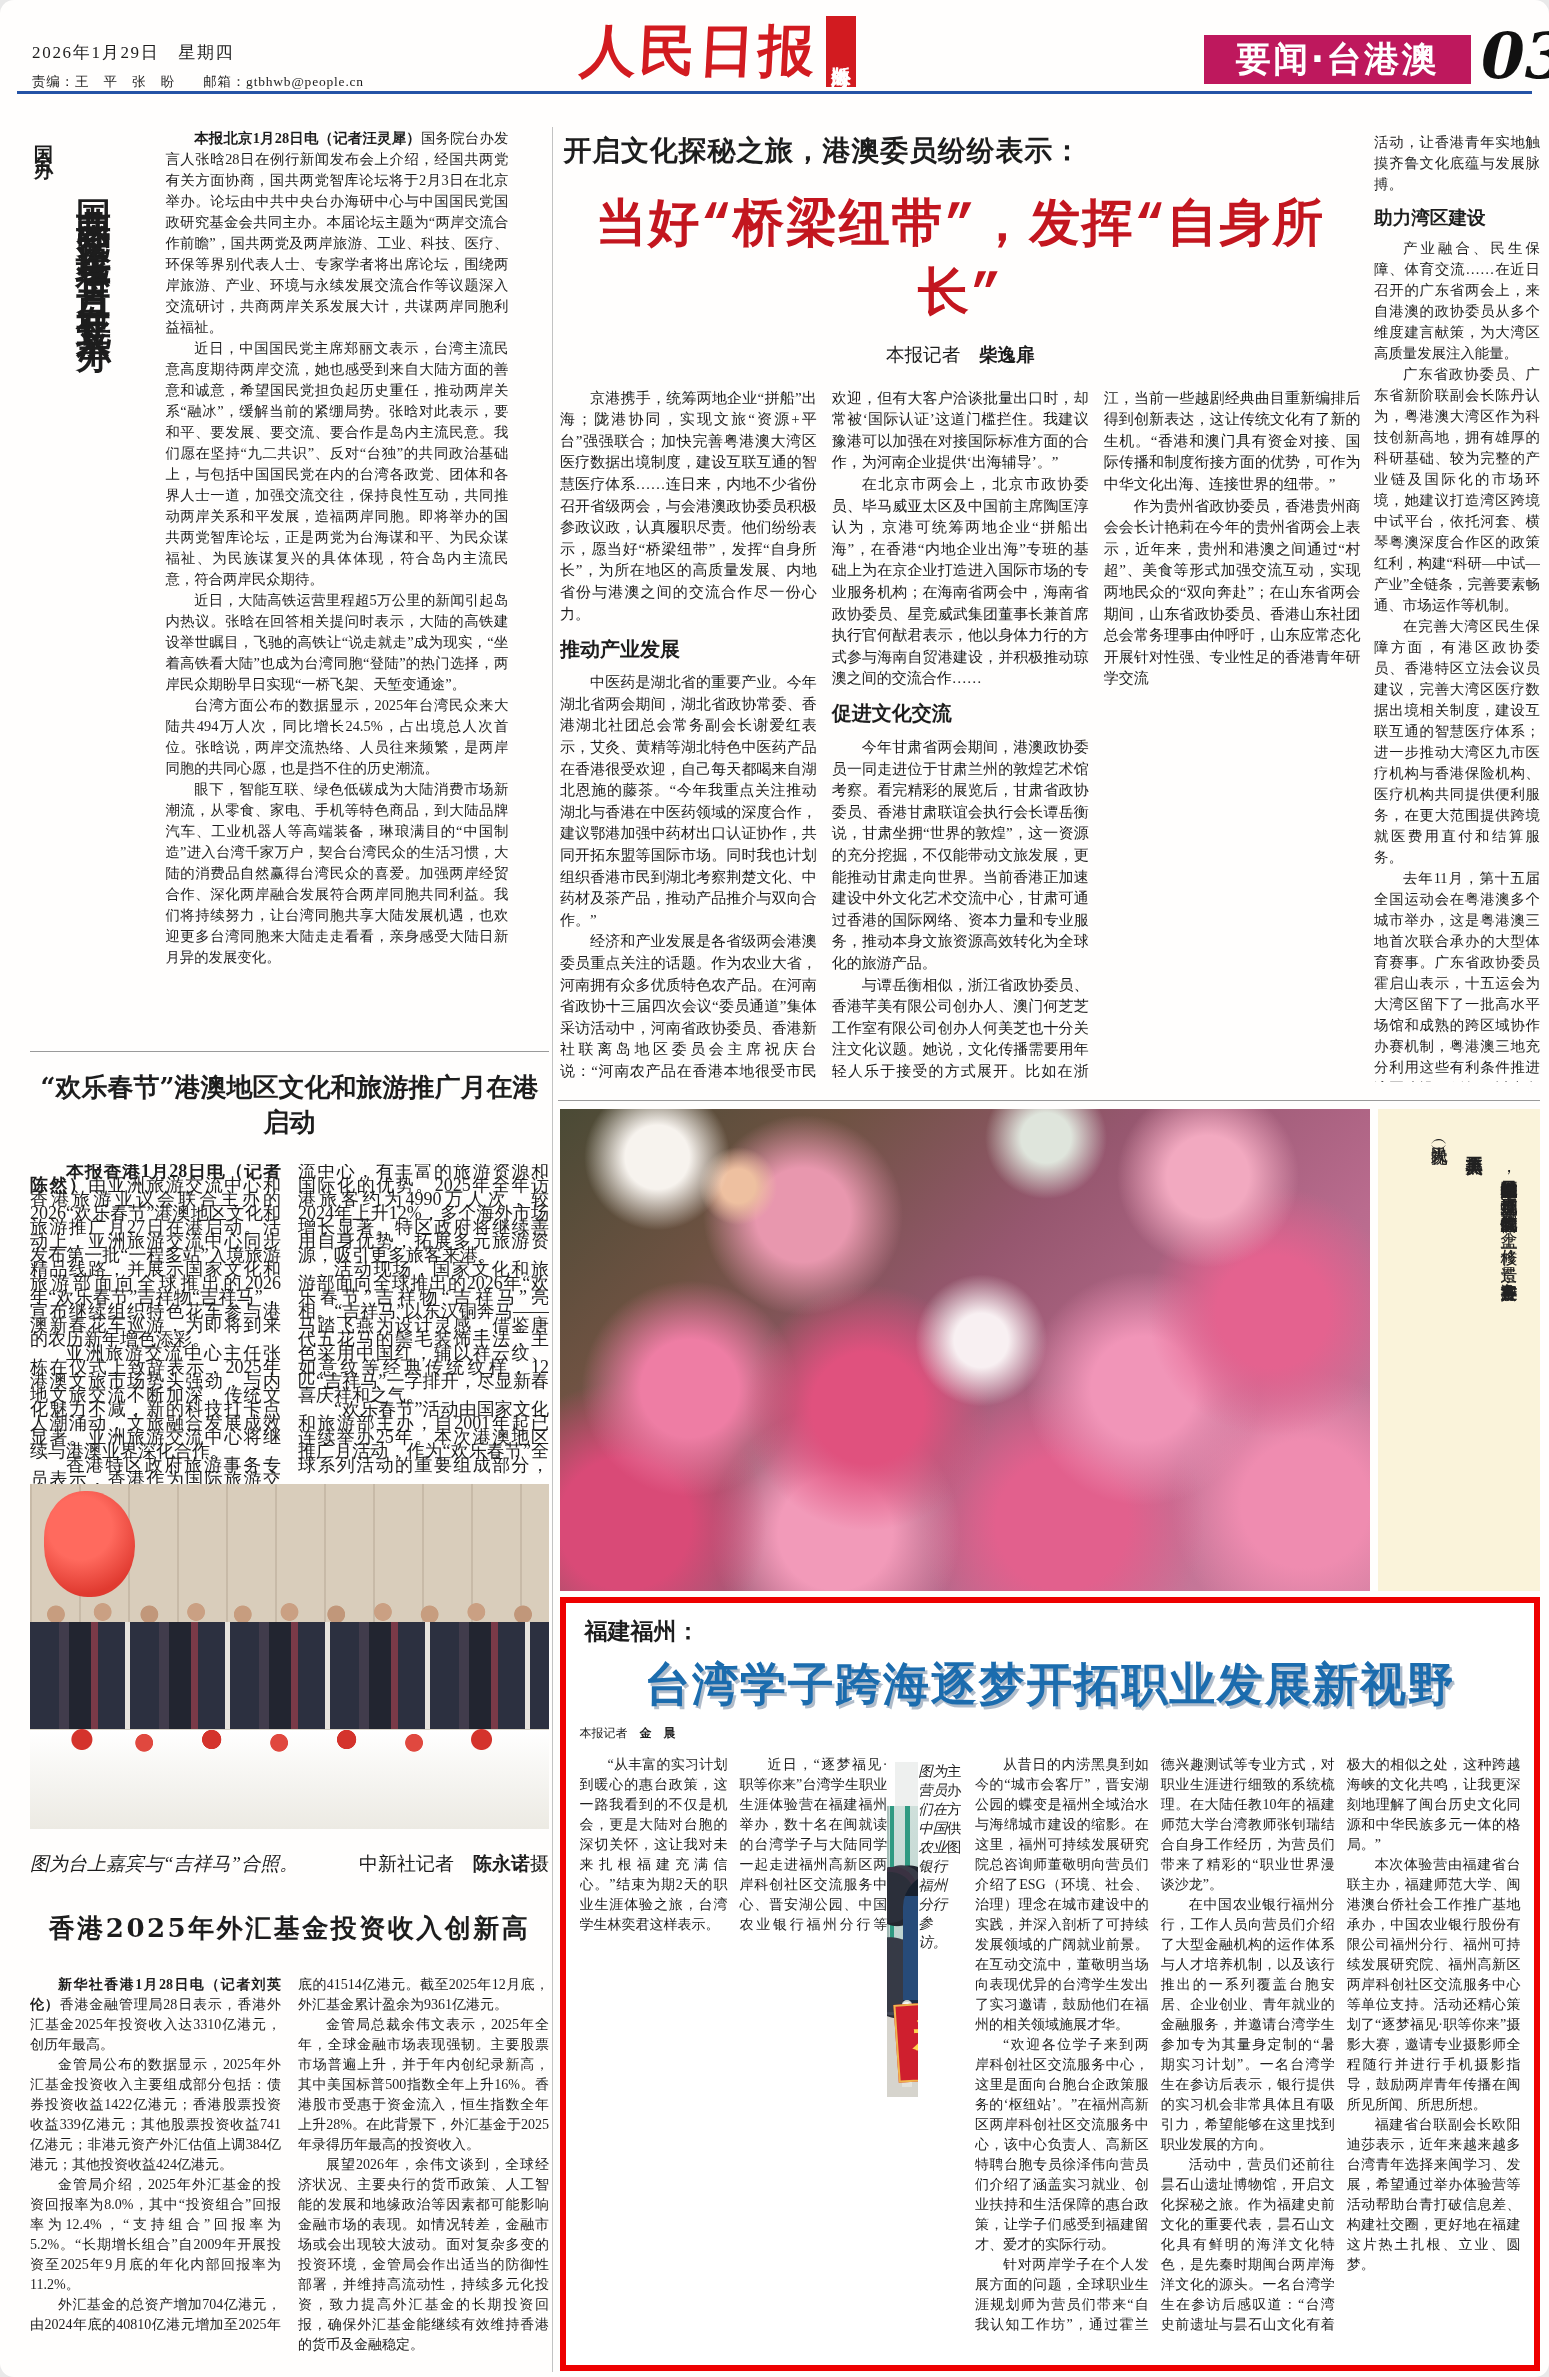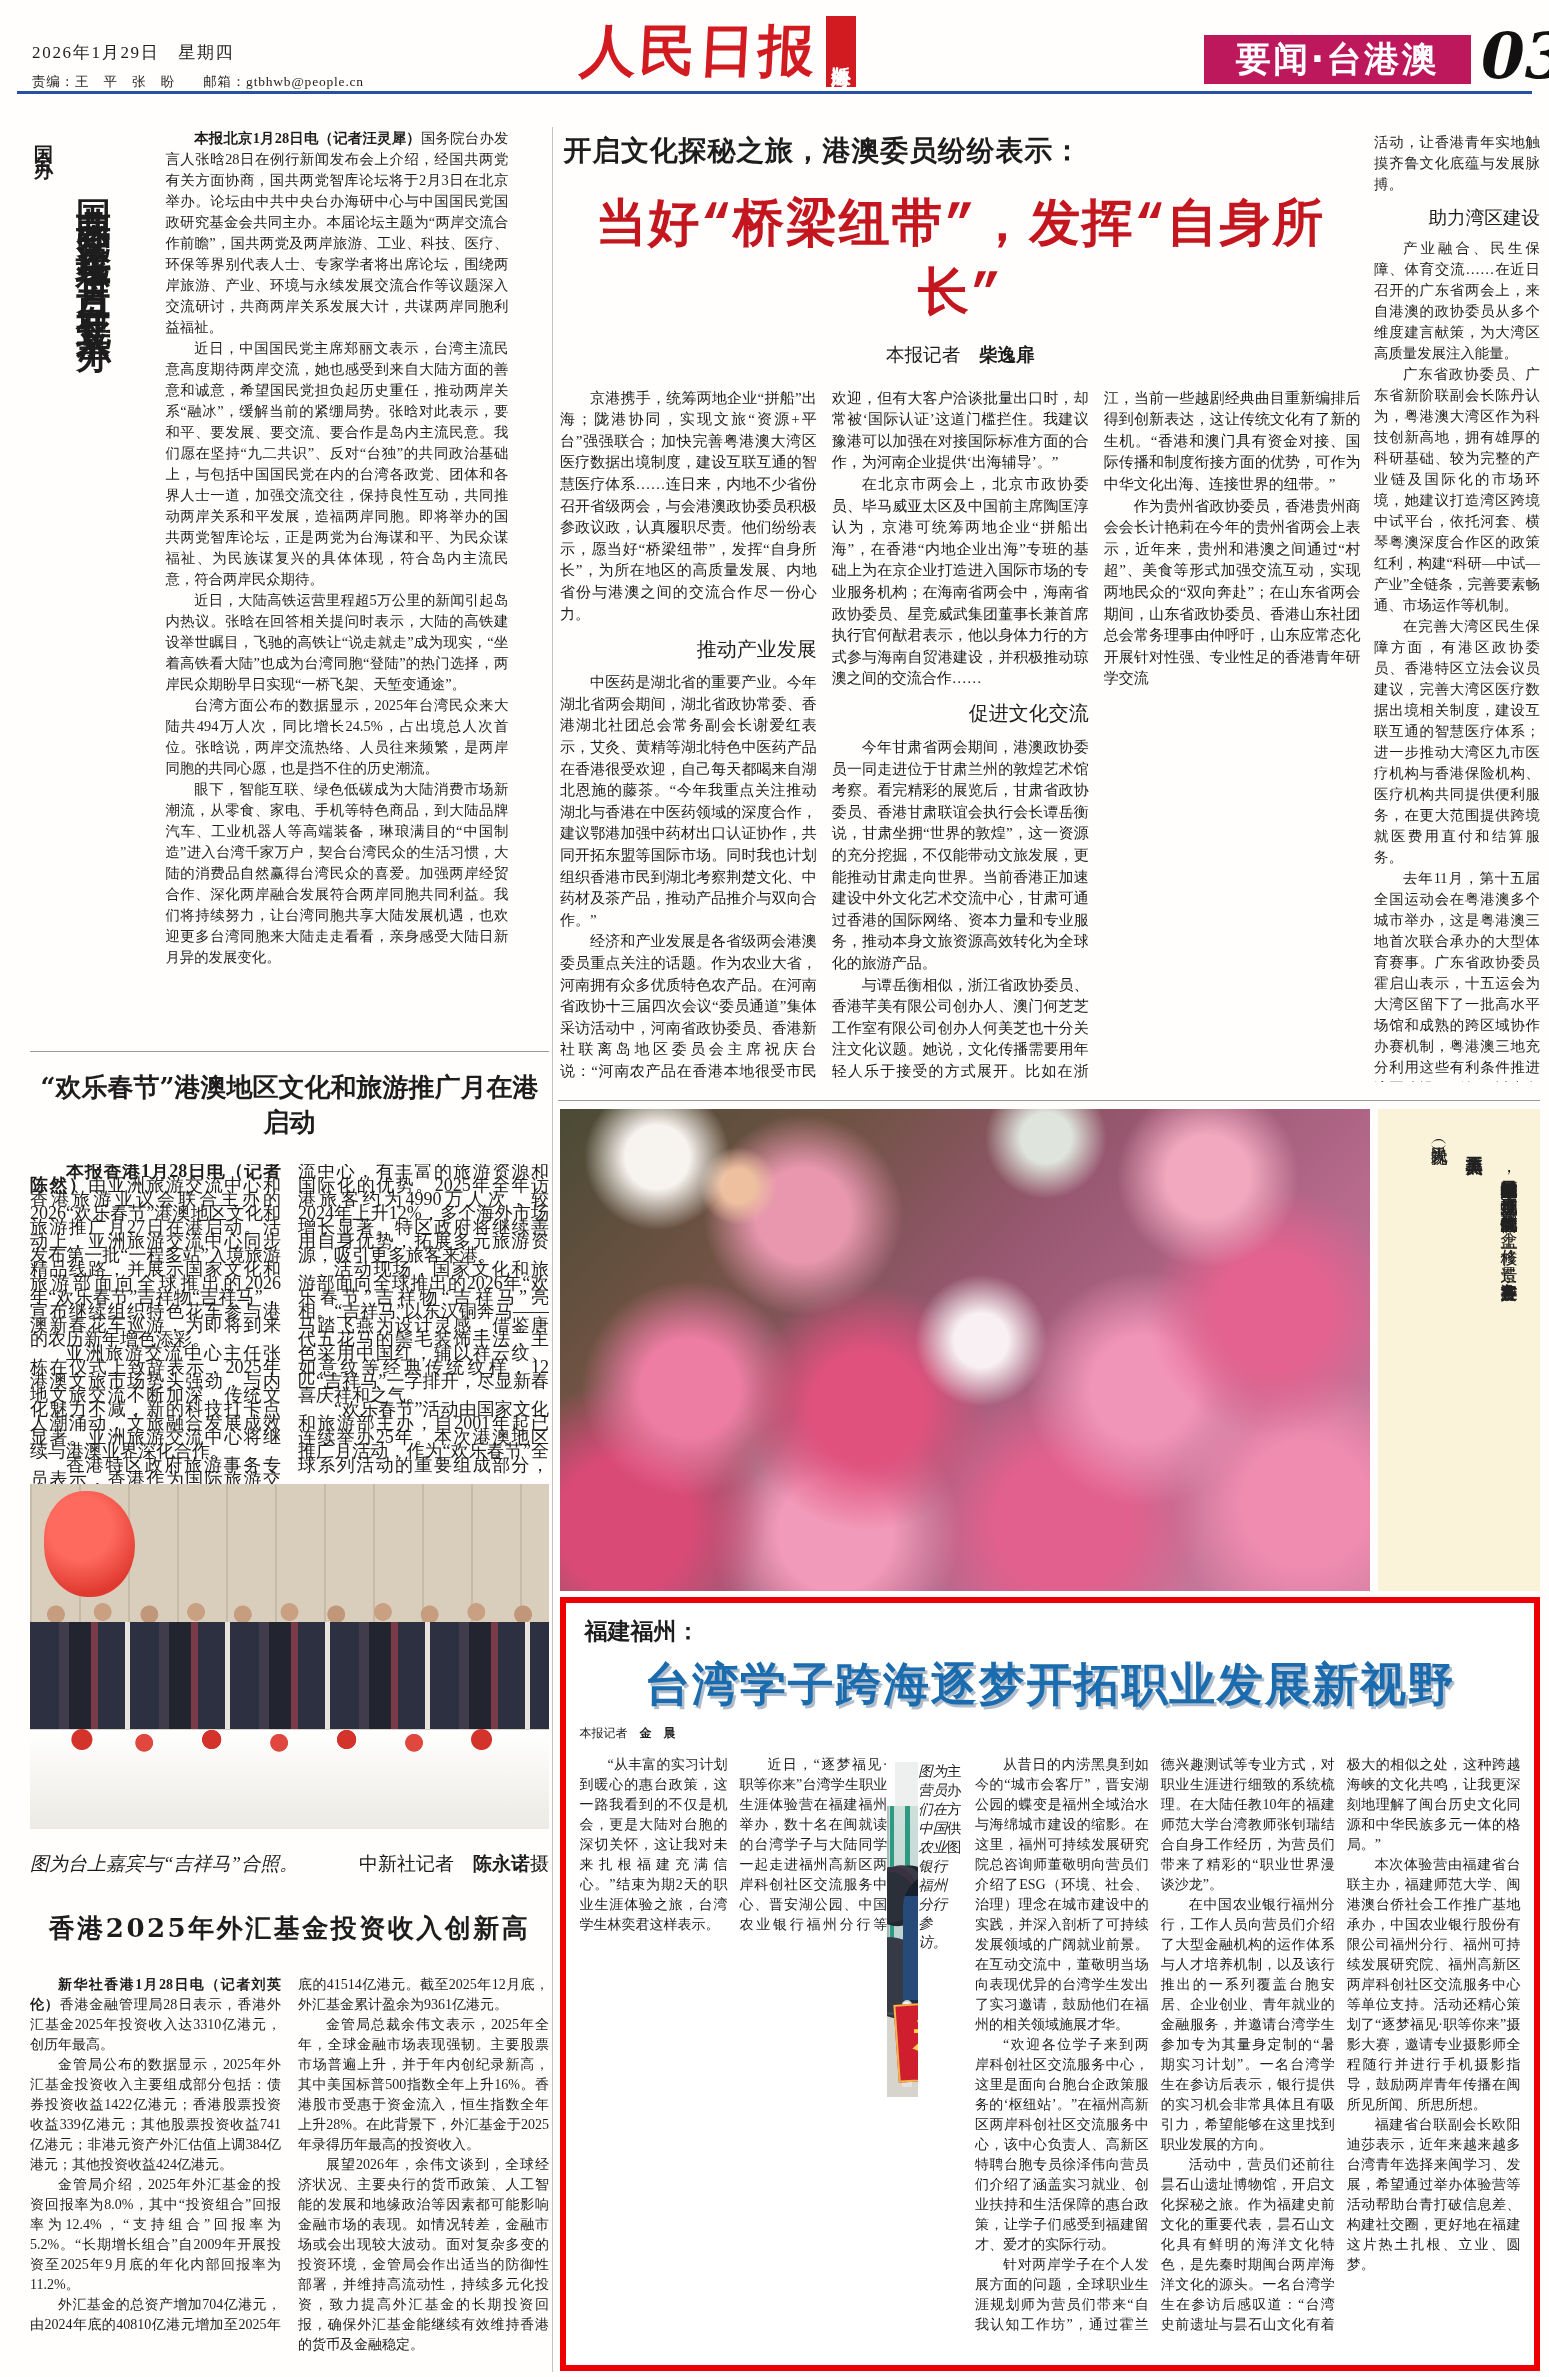--- a/index.html
+++ b/index.html
@@ -1,18 +1,18 @@
 <!DOCTYPE html>
 <html style="font-size:13.5px"><head>
 <meta charset="utf-8">
 <title>人民日报海外版 03版</title>
 <style>
   html,body{margin:0;padding:0;background:#e9e9e9;}
   .page{position:relative;width:1549px;height:2377px;background:#fffefd;margin:0 auto;
-        font-family:"Liberation Serif",serif;color:#1d1d1d;overflow:hidden;}
+        font-family:"Liberation Serif",serif;color:#1d1d1d;overflow:hidden;border-radius:14px;}
   .page *{box-sizing:border-box;}
   p{margin:0;text-indent:2em;}
   .noindent{text-indent:0;}
   b{font-weight:bold;}
 
   
   .hdr-left{position:absolute;left:32px;top:41px;}
   .hdr-date{font-size:17px;letter-spacing:1.7px;}
   .hdr-staff{font-size:13.5px;margin-top:8.5px;letter-spacing:0.8px;}
   .masthead{position:absolute;left:532px;top:15px;width:372px;height:73px;
@@ -48,21 +48,21 @@
   
   .main{position:absolute;left:560px;top:127px;width:980px;height:970px;display:flex;gap:13.5px;}
   .main-left{width:801px;}
   .main-kicker{font-size:28px;font-weight:bold;font-family:"DejaVu Sans",sans-serif;
                margin:5px 0 3.4px 3.4px;letter-spacing:0.8px;}
   .main-headline{font-size:51px;font-weight:900;color:#c3161f;text-align:center;
                  font-family:Liberation Mono, monospace;letter-spacing:1.7px;margin:18.6px 0 8.5px;}
   .main-byline{text-align:center;font-size:18.6px;margin:15px 0 20px;}
   .main-cols{column-count:3;column-gap:15px;height:708px;font-size:15px;line-height:21.6px;
              text-align:justify;column-fill:auto;overflow:hidden;}
-  .subhead{font-size:20px;font-weight:normal;text-align:right;font-family:"DejaVu Sans",sans-serif;
+  .subhead{font-size:20px;font-weight:bold;text-align:left;font-family:"DejaVu Sans",sans-serif;
            margin:13.5px 0 12px;text-indent:0;}
   .main-right{width:166px;font-size:14.4px;line-height:21px;text-align:justify;overflow:hidden;
               padding-top:5px;height:955px;}
   .main-right .subhead{font-size:18.6px;margin:12px 0 10px;}
 
   
   .strip{position:absolute;left:560px;top:1109px;width:980px;height:482px;display:flex;gap:8.5px;}
   .flower-photo{width:810px;height:482px;background-color:#8a5a6a;position:relative;
     background-image:
       radial-gradient(circle at 12% 10%, #f7f3ee 0 32px, rgba(247,243,238,0) 73px),

